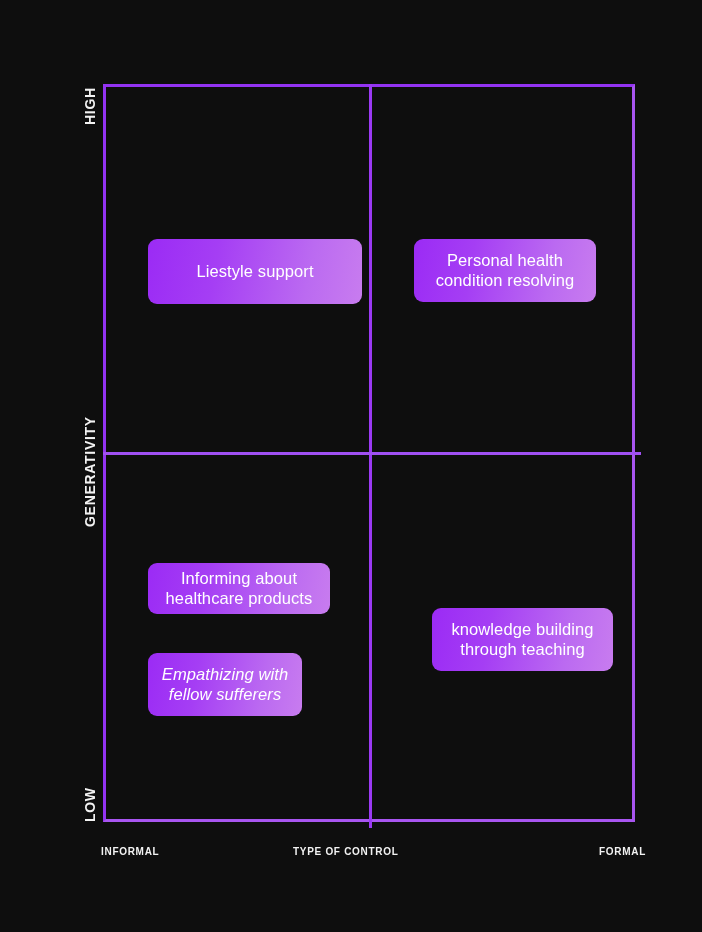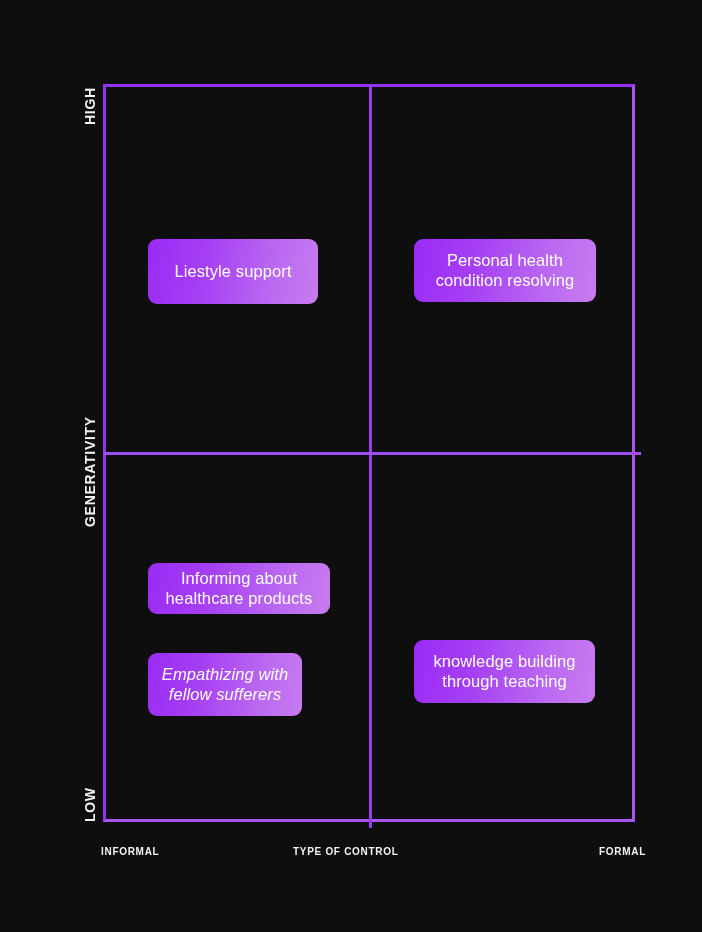--- a/index.html
+++ b/index.html
@@ -74,33 +74,33 @@
     font-size: 16.5px;
     line-height: 1.16;
     letter-spacing: 0.1px;
     padding: 4px 10px;
     white-space: pre-line;
     font-weight: 400;
   }
 
   
   .card-lifestyle {
-    left: 42px;  top: 152px;  width: 170px; height: 65px;
+    left: 42px;  top: 152px;  width: 214px; height: 65px;
   }
   .card-personal {
     left: 308px; top: 152px;  width: 182px; height: 63px;
   }
   .card-informing {
     left: 42px;  top: 476px;  width: 182px; height: 51px;
   }
   .card-empathizing {
     left: 42px;  top: 566px;  width: 154px; height: 63px; font-style: italic;
   }
   .card-knowledge {
-    left: 308px; top: 521px;  width: 181px; height: 63px; margin-top: 32px;
+    left: 326px; top: 521px;  width: 181px; height: 63px;
   }
 
   
   .axis-label-vert {
     position: absolute;
     color: #f2f2f2;
     font-size: 14px;
     font-weight: 700;
     letter-spacing: 0.7px;
     transform-origin: 0 0;

